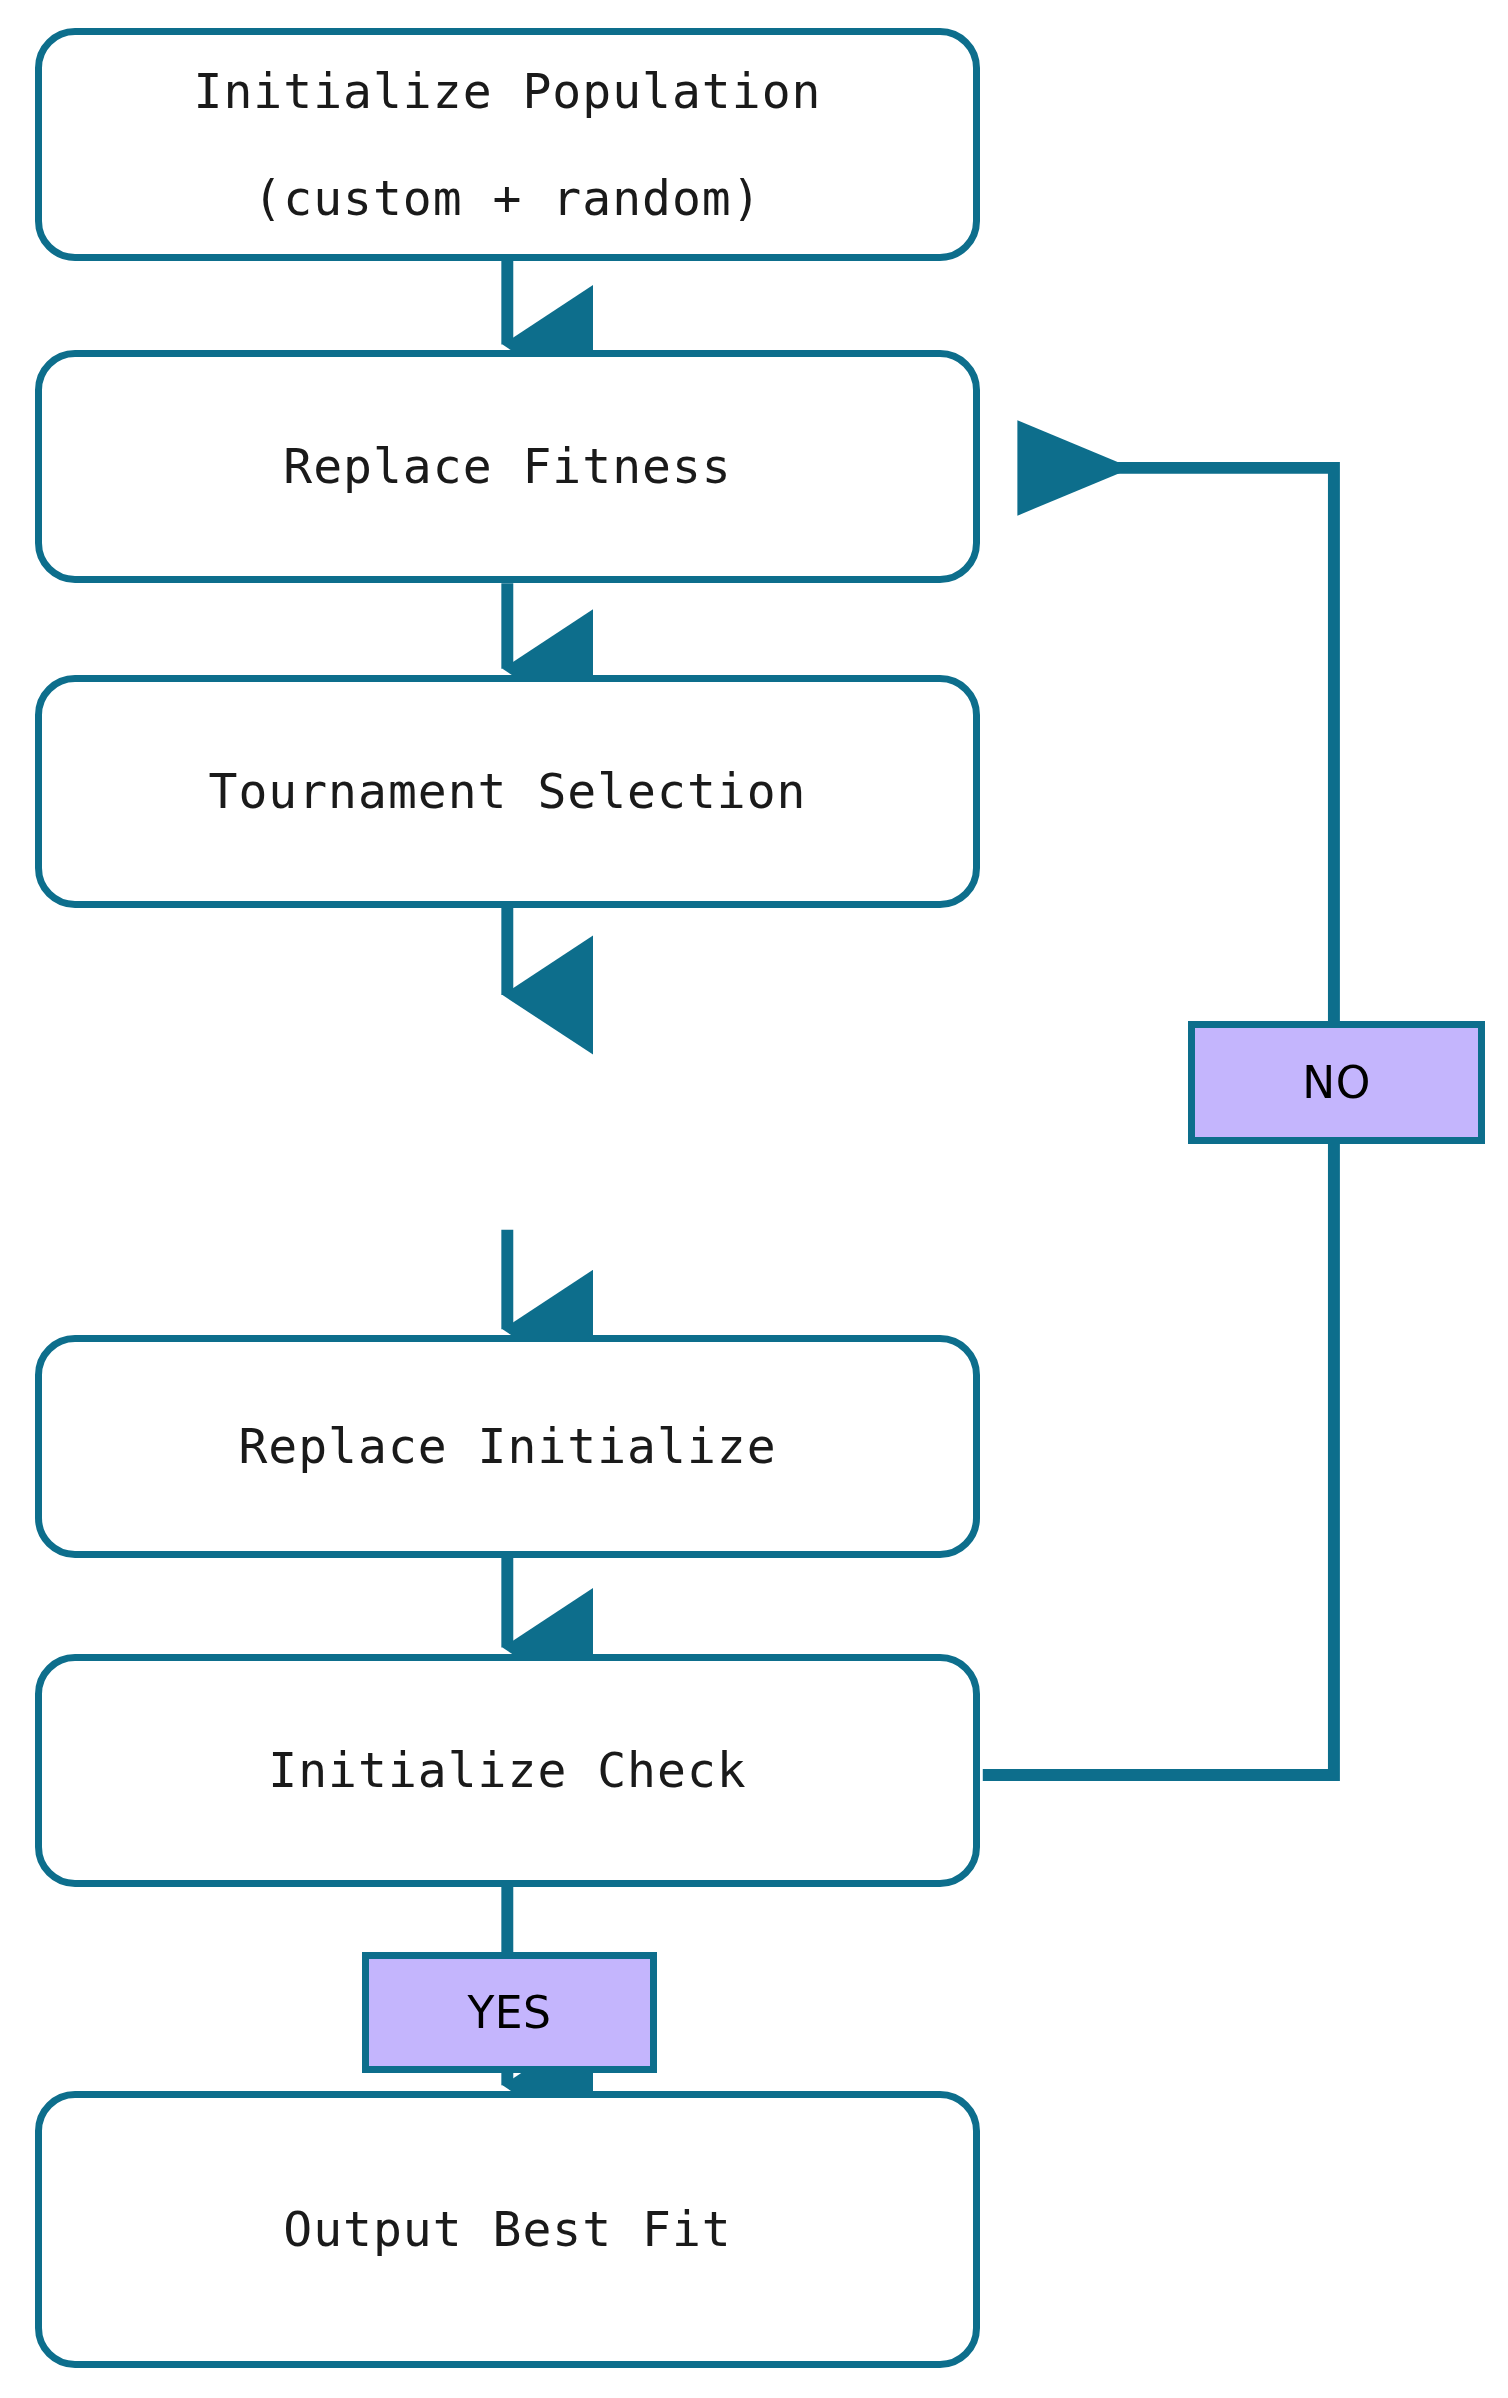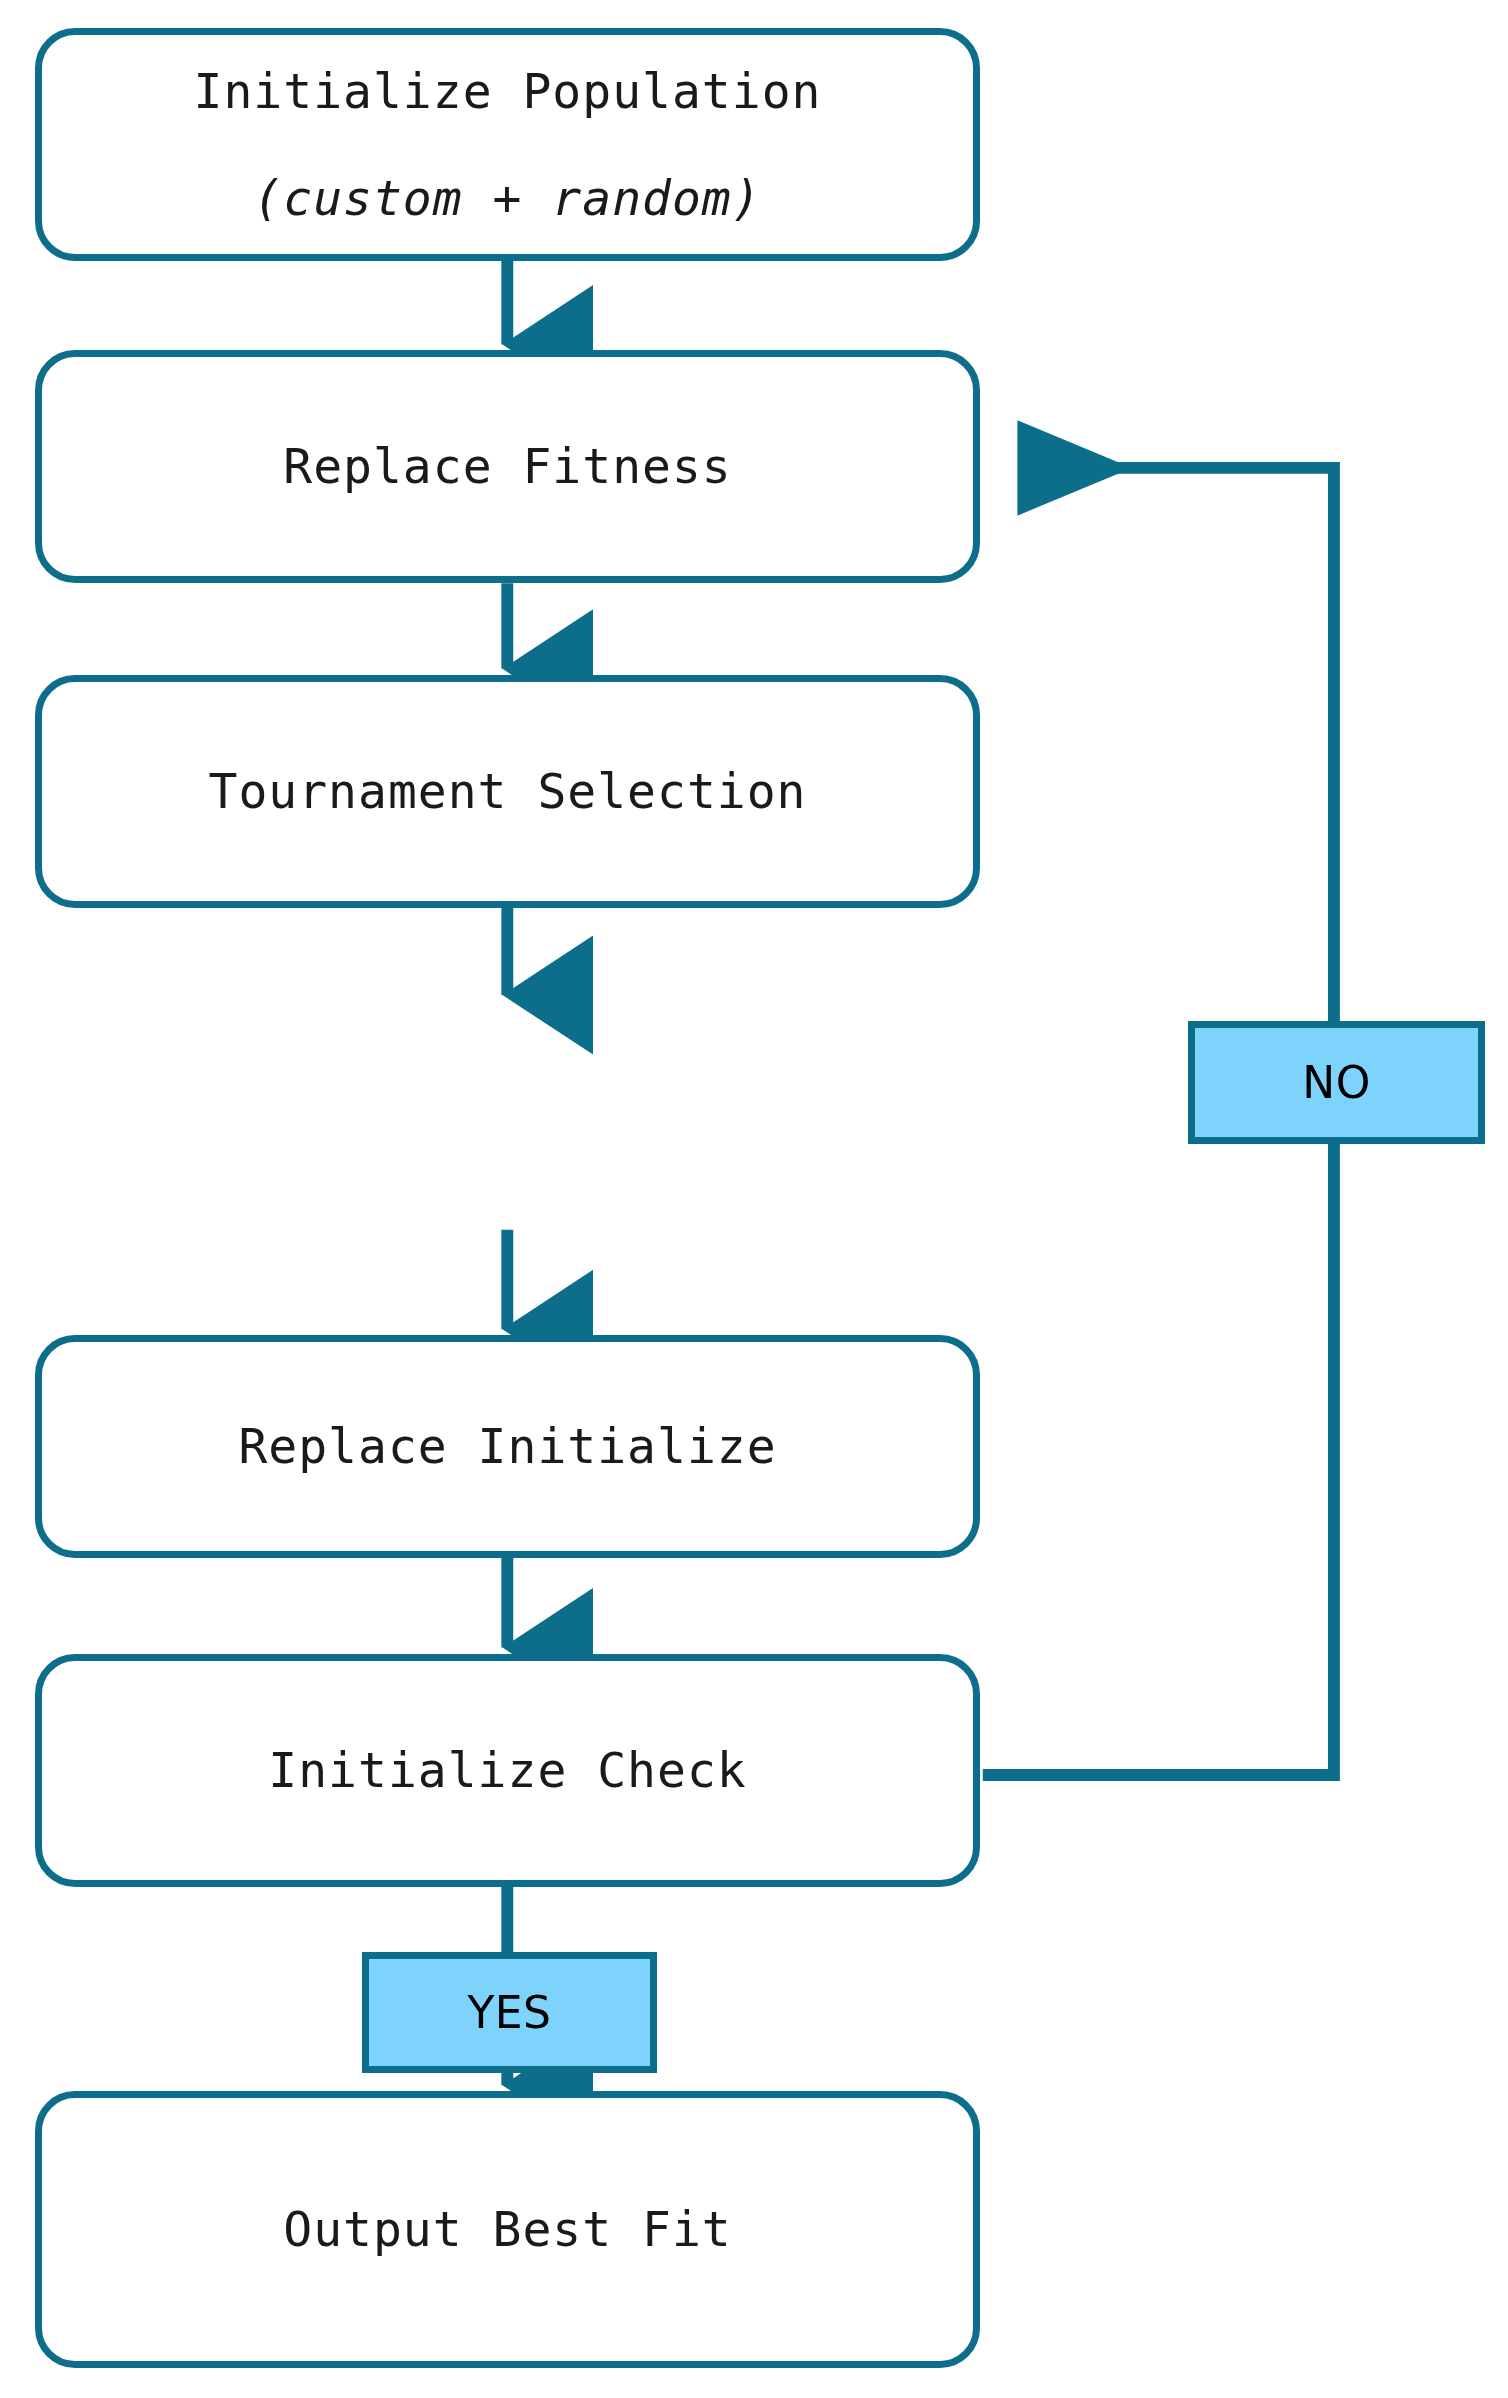--- a/index.html
+++ b/index.html
@@ -41,26 +41,25 @@
     font-family: "DejaVu Sans Mono", "Liberation Mono", monospace;
     font-size: 48px;
     font-weight: 400;
     color: #1a1a1a;
     letter-spacing: 1px;
     line-height: 1.05;
     white-space: nowrap;
   }
   .node-label.secondary {
     margin-top: 56px;
-    font-style: italic;
   }
   .edge-label-box {
     position: absolute;
     box-sizing: border-box;
-    background: #7dd3fc;
+    background: #c4b5fd;
     border: 7px solid #0d6e8c;
     border-radius: 0;
     display: flex;
     align-items: center;
     justify-content: center;
     z-index: 5;
   }
   .edge-label-text {
     font-family: "DejaVu Sans", "Liberation Sans", sans-serif;
     font-size: 44px;

